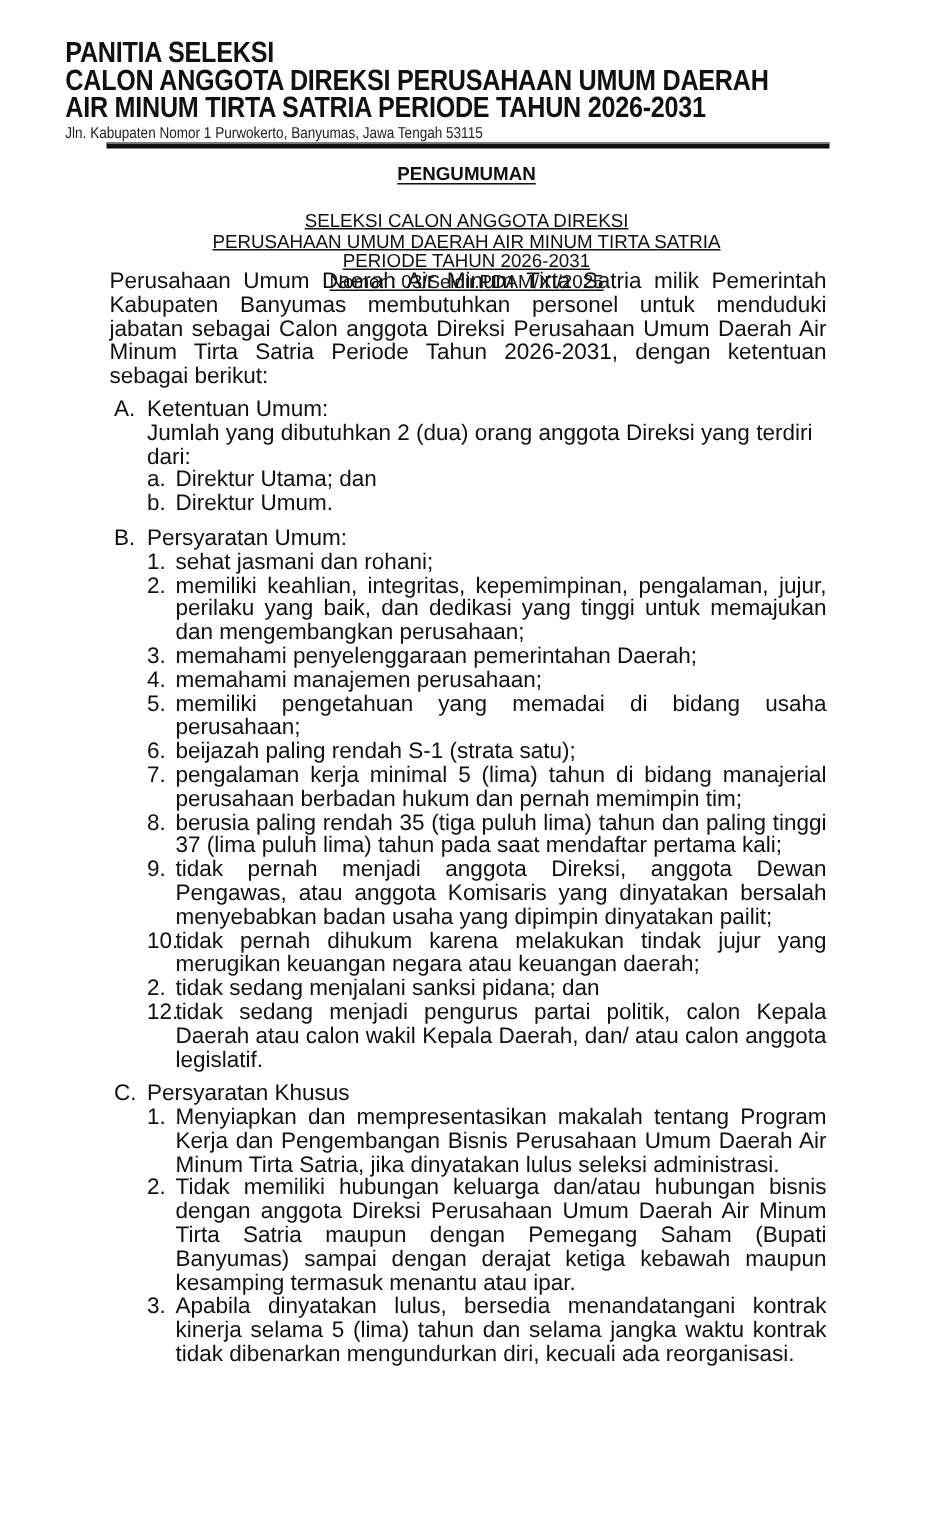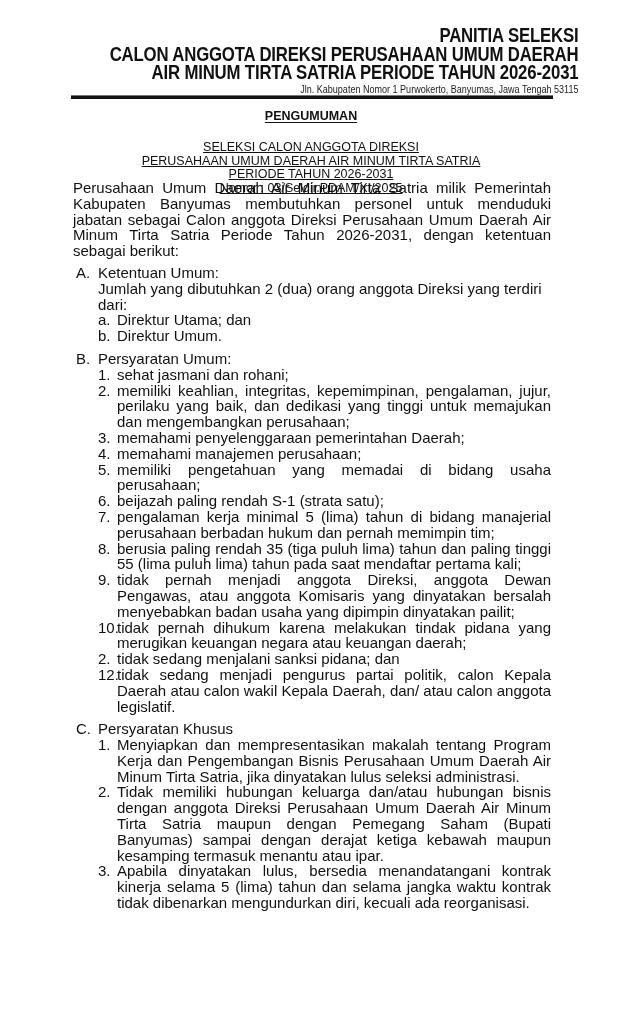--- a/index.html
+++ b/index.html
@@ -1,20 +1,20 @@
 <!DOCTYPE html>
 <html><head>
   <meta charset="utf-8">
   <style>
     html, body { margin: 0; padding: 0; background: #ffffff; }
     body { width: 622px; height: 1024px; position: relative; overflow: hidden; color: #111111; font-family: "Liberation Sans", sans-serif; }
     .page { position: absolute; left: 0; top: 0; width: 622px; height: 1024px; background: #fff; }
 
     
-    .letterhead { position: absolute; left: 0; top: 26px; width: 622px; text-align: right; }
+    .letterhead { position: absolute; left: 0; top: 26px; width: 622px; text-align: left; }
     .lh-title { font-family: "Liberation Sans", sans-serif; font-weight: bold; font-size: 19.5px; line-height: 18.5px; letter-spacing: -0.2px; color: #111; transform: scaleX(0.86); transform-origin: center; white-space: nowrap; }
     .lh-address { font-family: "Liberation Sans", sans-serif; font-size: 10.5px; line-height: 12px; margin-top: 1px; transform: scaleX(0.86); transform-origin: center; white-space: nowrap; color: #222; }
     .rule { position: absolute; left: 71px; width: 482px; top: 95px; height: 4px; background: #111; border-top: 1px solid #777; box-sizing: border-box; }
 
     
     .announce { position: absolute; left: 0; top: 109px; width: 622px; text-align: center; }
     .announce-title { font-weight: bold; font-size: 12.5px; line-height: 15px; text-decoration: underline; text-underline-offset: 2px; margin-bottom: 17px; }
     .announce-line { font-size: 12.5px; line-height: 13.5px; text-decoration: underline; }
 
     
@@ -101,29 +101,29 @@
         <div class="li">
             <span class="li-num">6.</span>
             <span class="li-text">beijazah paling rendah S-1 (strata satu);</span>
           </div>
         <div class="li">
             <span class="li-num">7.</span>
             <span class="li-text">pengalaman kerja minimal 5 (lima) tahun di bidang manajerial perusahaan berbadan hukum dan pernah memimpin tim;</span>
           </div>
         <div class="li">
             <span class="li-num">8.</span>
-            <span class="li-text">berusia paling rendah 35 (tiga puluh lima) tahun dan paling tinggi 55 (lima puluh lima) tahun pada saat mendaftar pertama kali;</span>
+            <span class="li-text">berusia paling rendah 35 (tiga puluh lima) tahun dan paling tinggi 37 (lima puluh lima) tahun pada saat mendaftar pertama kali;</span>
           </div>
         <div class="li">
             <span class="li-num">9.</span>
             <span class="li-text">tidak pernah menjadi anggota Direksi, anggota Dewan Pengawas, atau anggota Komisaris yang dinyatakan bersalah menyebabkan badan usaha yang dipimpin dinyatakan pailit;</span>
           </div>
         <div class="li">
             <span class="li-num">10.</span>
-            <span class="li-text">tidak pernah dihukum karena melakukan tindak pidana yang merugikan keuangan negara atau keuangan daerah;</span>
+            <span class="li-text">tidak pernah dihukum karena melakukan tindak jujur yang merugikan keuangan negara atau keuangan daerah;</span>
           </div>
         <div class="li">
             <span class="li-num">2.</span>
             <span class="li-text">tidak sedang menjalani sanksi pidana; dan</span>
           </div>
         <div class="li">
             <span class="li-num">12.</span>
             <span class="li-text">tidak sedang menjadi pengurus partai politik, calon Kepala Daerah atau calon wakil Kepala Daerah, dan/ atau calon anggota legislatif.</span>
           </div>
       </div>

